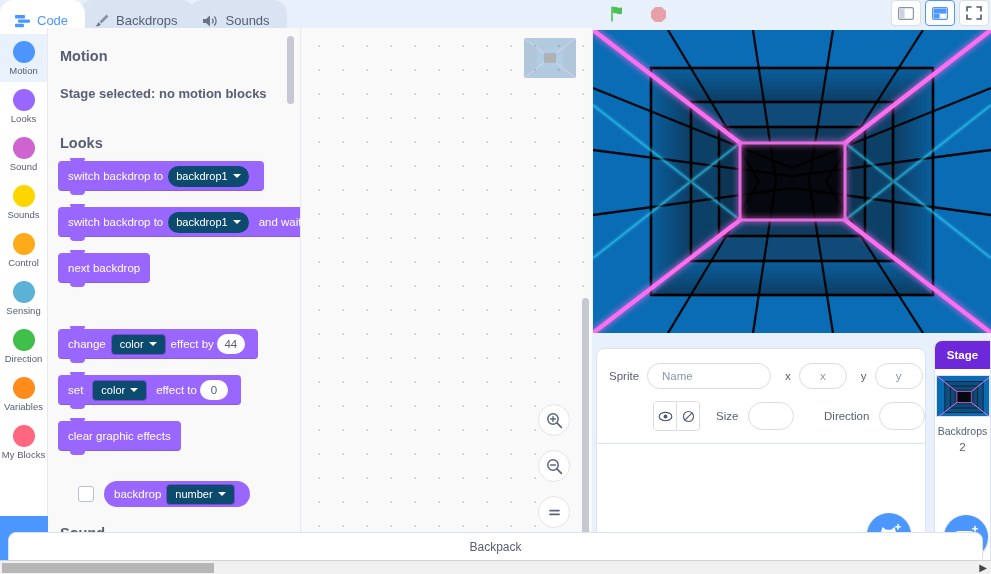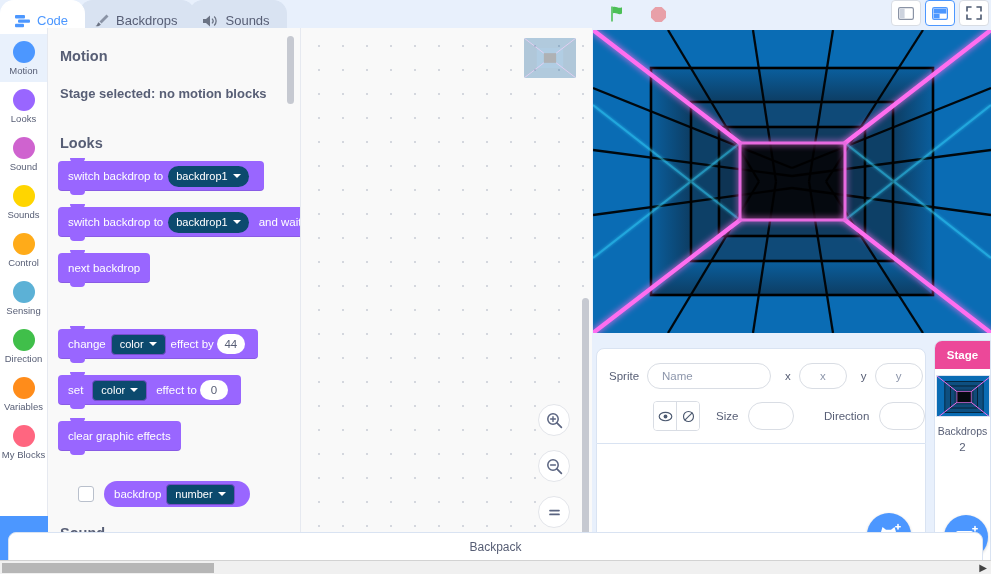--- a/index.html
+++ b/index.html
@@ -173,21 +173,21 @@
     box-shadow: 0 1px 3px rgba(0,0,0,.2);
   }
 
   
   .stagesel {
     position: absolute; top: 340px; left: 934px; width: 57px; height: 234px;
     background: #fff; border: 1px solid #d9e3f2;
     border-top-left-radius: 8px;
   }
   .stagesel-hdr {
-    background: #ec4899; color: #fff; font-size: 11.5px; font-weight: bold;
+    background: #6d28d9; color: #fff; font-size: 11.5px; font-weight: bold;
     text-align: center; padding: 8px 0 8px 0; border-top-left-radius: 7px;
   }
   .stagesel-thumb {
     width: 54px; height: 42px; margin: 6px auto 0; overflow: hidden;
     border: 1px solid #d9e3f2;
   }
   .stagesel-lbl { text-align: center; font-size: 10.5px; color: #575e75; margin-top: 8px; }
   .stagesel-cnt { text-align: center; font-size: 11.5px; color: #575e75; margin-top: 4px; }
   .addbackdrop {
     position: absolute; left: 9px; bottom: 14px;

